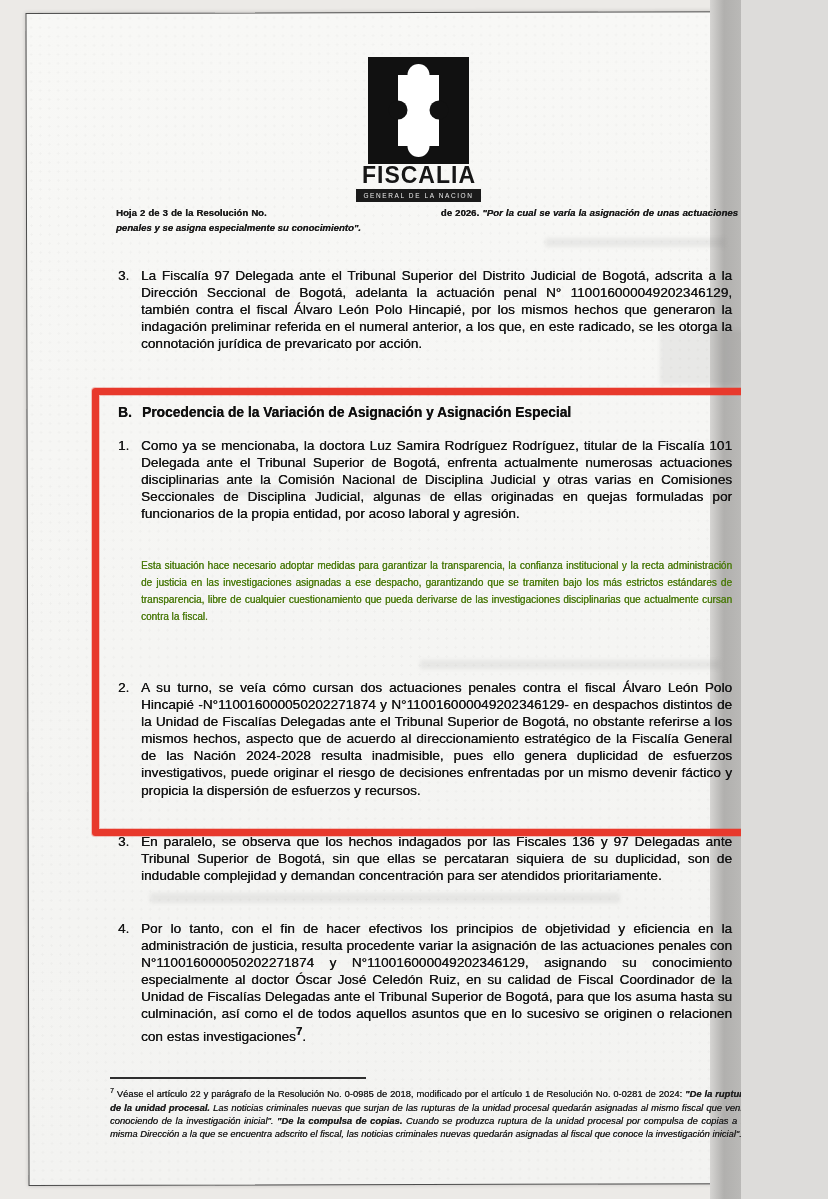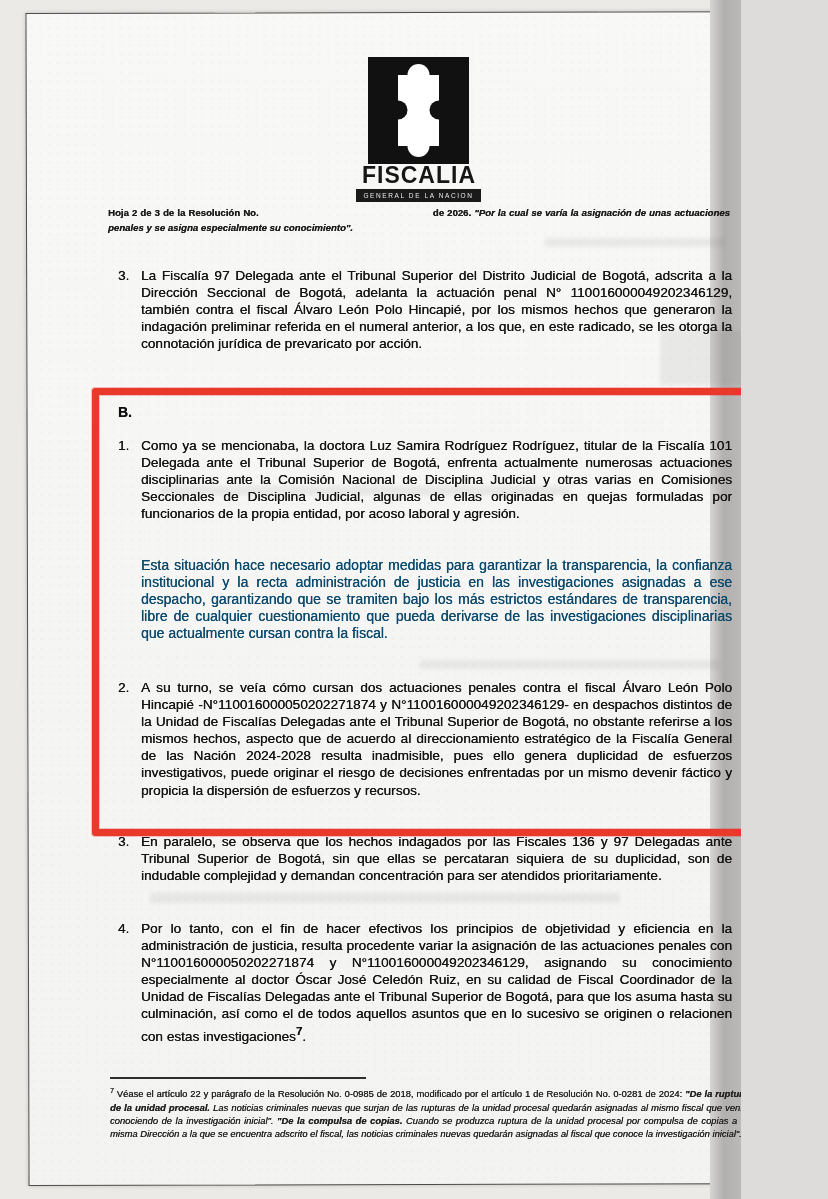--- a/index.html
+++ b/index.html
@@ -36,21 +36,21 @@
     text-align:center;font-size:23px;font-weight:700;letter-spacing:1px;color:#161616;
   }
   .brand-sub{
     position:absolute;left:356px;top:189px;width:125px;height:13px;
     background:#1a1a1a;color:#e8e8e8;
     font-size:6.5px;letter-spacing:1.6px;text-align:center;line-height:13px;
     filter:blur(0.3px);
   }
   
   .hdr{
-    position:absolute;left:108px;top:205px;width:622px;
+    position:absolute;left:116px;top:205px;width:622px;
     font-size:9.6px;line-height:15px;color:#1d1d1d;
     text-align:justify;font-weight:600;
     text-shadow:0.2px 0 0 currentColor;
   }
   .hdr .spacer{display:inline-block;width:168px;height:1px;}
   .hdr-quote{font-style:italic;font-weight:700;}
   .stamp{
     position:absolute;left:253px;top:194px;
     font-size:28px;font-weight:700;letter-spacing:5px;color:#0e0e0e;
     text-shadow:0.5px 0 0 currentColor;
@@ -60,21 +60,21 @@
   .para{
     position:absolute;display:flex;
     font-size:13.6px;line-height:17.1px;color:#151515;
     text-align:justify;
     text-shadow:0.25px 0 0 currentColor;
   }
   .para .num{flex:0 0 23px;}
   .para .ptext{flex:1;}
   .cont{
     position:absolute;
-    font-size:14px;line-height:17.1px;color:#0c4a6e;
+    font-size:10px;line-height:17.1px;color:#4d7c0f;
     text-align:justify;text-shadow:0.25px 0 0 currentColor;
   }
   .bhead{
     position:absolute;display:flex;
     font-size:13.8px;line-height:17px;color:#101010;font-weight:700;
     text-shadow:0.2px 0 0 currentColor;
   }
   .bhead .num{flex:0 0 24px;}
   .fn-ref{font-weight:700;}
   
@@ -135,20 +135,21 @@
 
   <div class="para" style="left:118px;top:267px;width:614px;">
     <span class="num">3.</span>
     <span class="ptext">La Fiscalía 97 Delegada ante el Tribunal Superior del Distrito Judicial de Bogotá, adscrita a la Dirección Seccional de Bogotá, adelanta la actuación penal N° 110016000049202346129, también contra el fiscal Álvaro León Polo Hincapié, por los mismos hechos que generaron la indagación preliminar referida en el numeral anterior, a los que, en este radicado, se les otorga la connotación jurídica de prevaricato por acción.</span>
   </div>
 
   <div class="redbox"></div>
 
   <div class="bhead" style="left:118px;top:404px;width:610px;">
     <span class="num">B.</span>
+    <span>Procedencia de la Variación de Asignación y Asignación Especial</span>
   </div>
 
   <div class="para" style="left:118px;top:437px;width:614px;">
     <span class="num">1.</span>
     <span class="ptext">Como ya se mencionaba, la doctora Luz Samira Rodríguez Rodríguez, titular de la Fiscalía 101 Delegada ante el Tribunal Superior de Bogotá, enfrenta actualmente numerosas actuaciones disciplinarias ante la Comisión Nacional de Disciplina Judicial y otras varias en Comisiones Seccionales de Disciplina Judicial, algunas de ellas originadas en quejas formuladas por funcionarios de la propia entidad, por acoso laboral y agresión.</span>
   </div>
 
   <div class="cont" style="left:141px;top:557px;width:591px;">Esta situación hace necesario adoptar medidas para garantizar la transparencia, la confianza institucional y la recta administración de justicia en las investigaciones asignadas a ese despacho, garantizando que se tramiten bajo los más estrictos estándares de transparencia, libre de cualquier cuestionamiento que pueda derivarse de las investigaciones disciplinarias que actualmente cursan contra la fiscal.</div>
 
   <div class="para" style="left:118px;top:679px;width:614px;">

